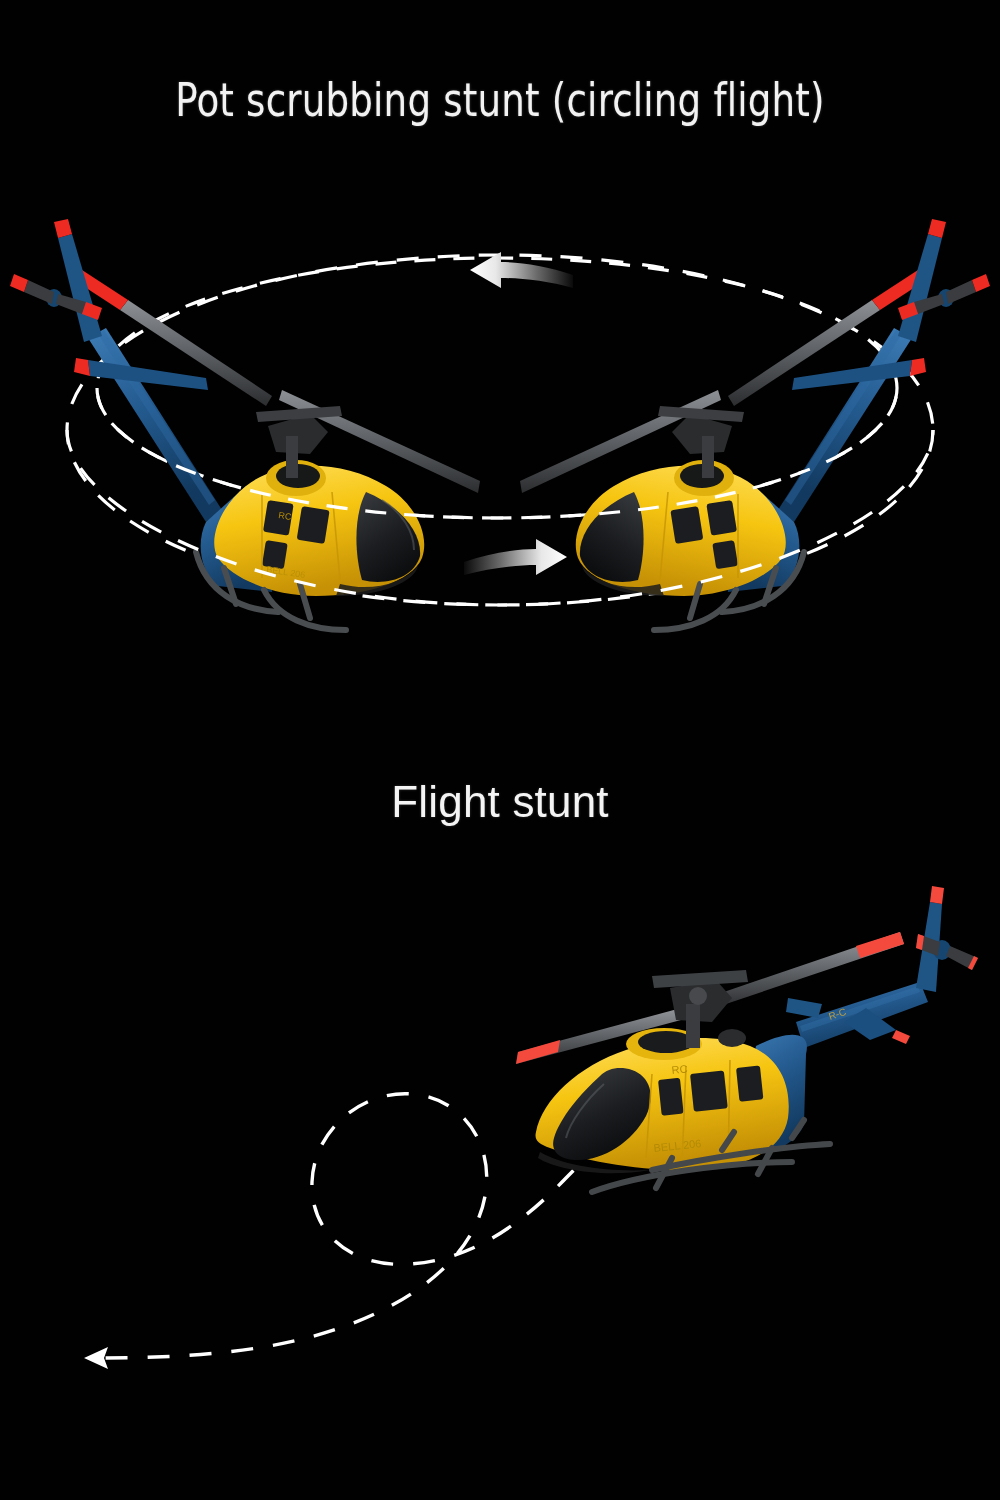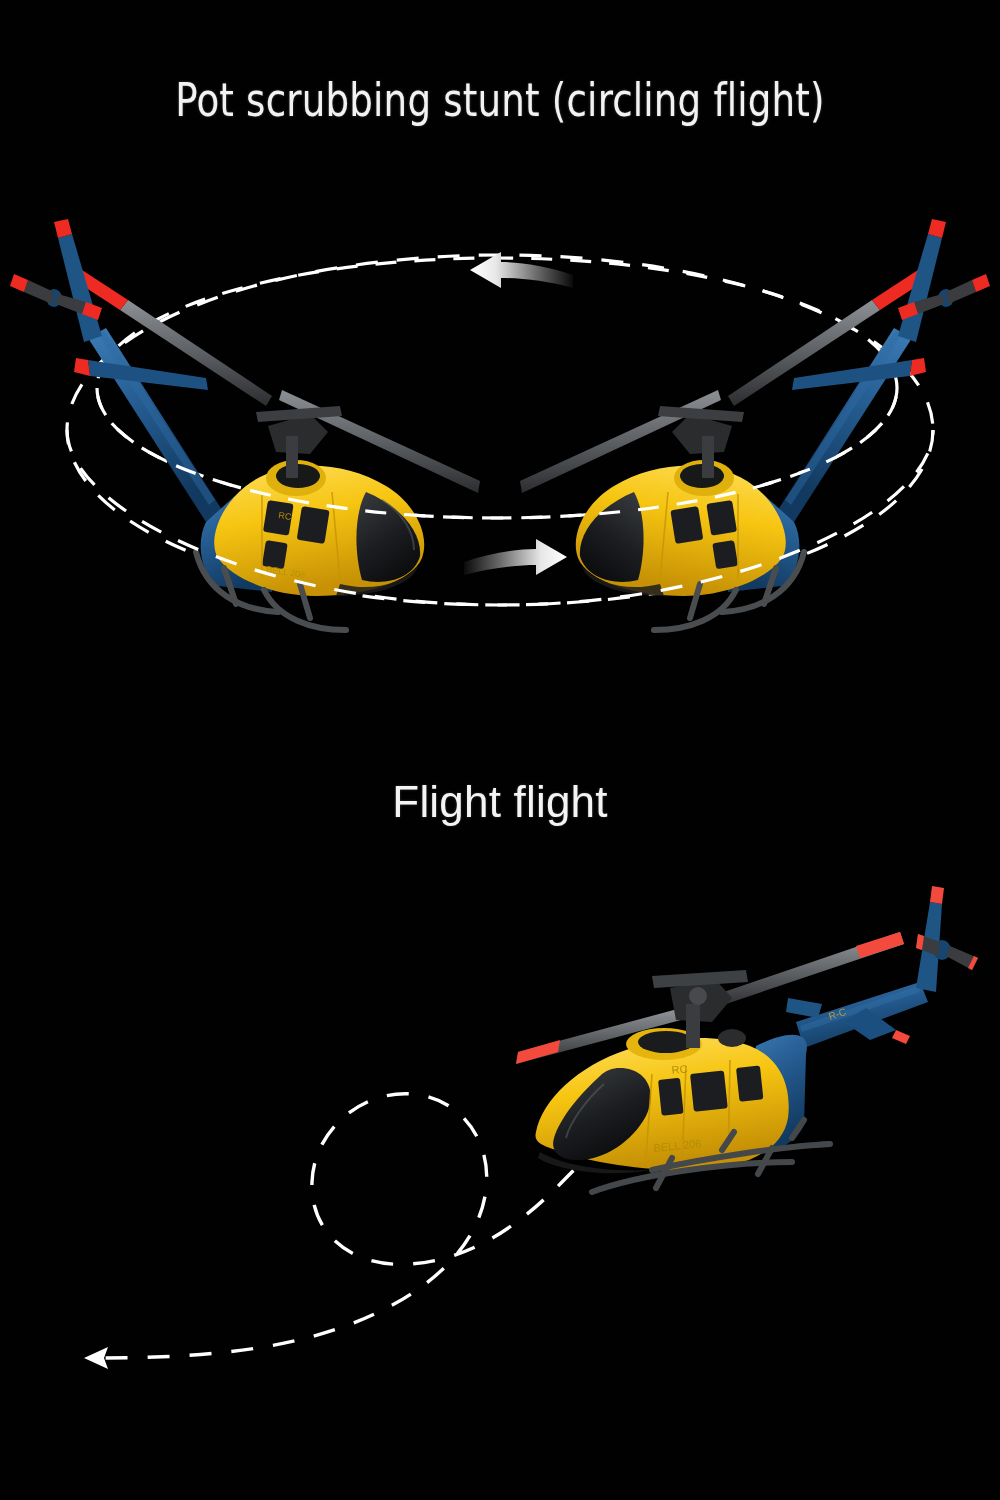--- a/index.html
+++ b/index.html
@@ -40,21 +40,21 @@
   .dash-ellipse{fill:none;stroke:#ffffff;stroke-width:3.2;stroke-linecap:butt;}
   .dash-path{fill:none;stroke:#ffffff;stroke-width:3.4;stroke-linecap:butt;}
 </style>
 </head>
 <body>
 
 <div class="stage">
 
   <div class="title" id="title-main">Pot scrubbing stunt (circling flight)</div>
 
-  <div class="title" id="title-sub">Flight flight</div>
+  <div class="title" id="title-sub">Flight stunt</div>
 
   <div class="section" id="section-circling">
 
     <svg class="abs" width="1000" height="520" viewBox="0 0 1000 520">
       <defs>
         <linearGradient id="gradArrowL" x1="1" y1="0" x2="0" y2="0">
           <stop offset="0" stop-color="#0a0a0a"></stop>
           <stop offset="0.35" stop-color="#6a6a6a"></stop>
           <stop offset="0.75" stop-color="#e8e8e8"></stop>
           <stop offset="1" stop-color="#ffffff"></stop>

